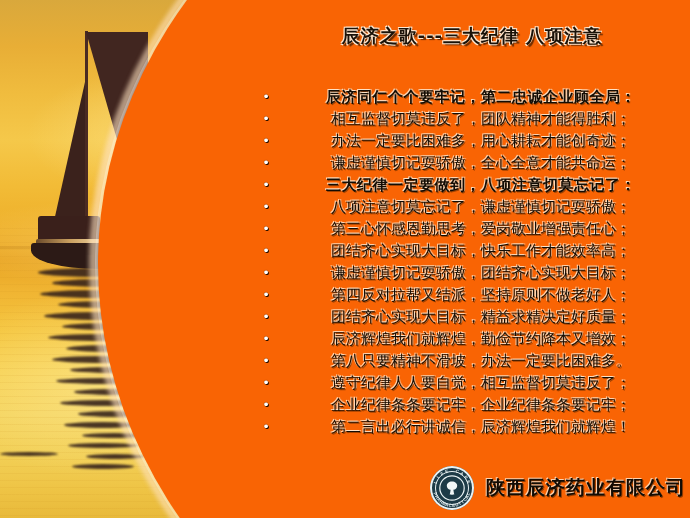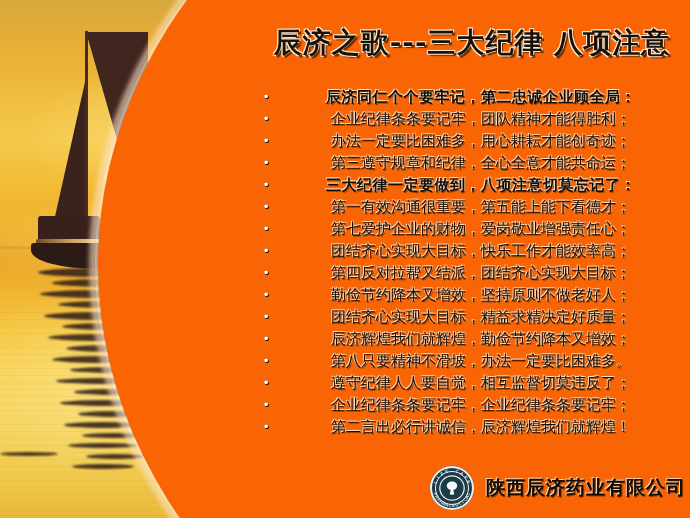--- a/index.html
+++ b/index.html
@@ -161,21 +161,21 @@
     filter:blur(2px);
   }
 
   
   #title {
     position:absolute;
     left:262px; top:24px;
     width:420px;
     text-align:center;
     font-family:"DejaVu Serif", serif;
-    font-size:28px;
+    font-size:18px;
     font-weight:700;
     letter-spacing:1px;
     color:#1a1208;
     text-shadow:
       -1px -1px 0 #ffe9d2,
        1px -1px 0 #ffe9d2,
       -1px  1px 0 #ffe9d2,
        2px  2px 1px rgba(60,25,0,.75);
     white-space:nowrap;
   }
@@ -313,53 +313,53 @@
 
   <div id="title">辰济之歌---三大纪律  八项注意</div>
 
   <div id="lines">
     <div class="line">
         <span class="bullet">•</span>
         <span class="ltxt bold">辰济同仁个个要牢记，第二忠诚企业顾全局：</span>
       </div>
     <div class="line">
         <span class="bullet">•</span>
-        <span class="ltxt">企业纪律条条要记牢，团队精神才能得胜利；</span>
+        <span class="ltxt">相互监督切莫违反了，团队精神才能得胜利；</span>
       </div>
     <div class="line">
         <span class="bullet">•</span>
         <span class="ltxt">办法一定要比困难多，用心耕耘才能创奇迹；</span>
       </div>
     <div class="line">
         <span class="bullet">•</span>
-        <span class="ltxt">第三遵守规章和纪律，全心全意才能共命运；</span>
+        <span class="ltxt">谦虚谨慎切记耍骄傲，全心全意才能共命运；</span>
       </div>
     <div class="line">
         <span class="bullet">•</span>
         <span class="ltxt bold">三大纪律一定要做到，八项注意切莫忘记了：</span>
       </div>
     <div class="line">
         <span class="bullet">•</span>
-        <span class="ltxt">第一有效沟通很重要，第五能上能下看德才；</span>
-      </div>
-    <div class="line">
-        <span class="bullet">•</span>
-        <span class="ltxt">第七爱护企业的财物，爱岗敬业增强责任心；</span>
+        <span class="ltxt">八项注意切莫忘记了，谦虚谨慎切记耍骄傲；</span>
+      </div>
+    <div class="line">
+        <span class="bullet">•</span>
+        <span class="ltxt">第三心怀感恩勤思考，爱岗敬业增强责任心；</span>
       </div>
     <div class="line">
         <span class="bullet">•</span>
         <span class="ltxt">团结齐心实现大目标，快乐工作才能效率高；</span>
       </div>
     <div class="line">
         <span class="bullet">•</span>
-        <span class="ltxt">第四反对拉帮又结派，团结齐心实现大目标；</span>
-      </div>
-    <div class="line">
-        <span class="bullet">•</span>
-        <span class="ltxt">勤俭节约降本又增效，坚持原则不做老好人；</span>
+        <span class="ltxt">谦虚谨慎切记耍骄傲，团结齐心实现大目标；</span>
+      </div>
+    <div class="line">
+        <span class="bullet">•</span>
+        <span class="ltxt">第四反对拉帮又结派，坚持原则不做老好人；</span>
       </div>
     <div class="line">
         <span class="bullet">•</span>
         <span class="ltxt">团结齐心实现大目标，精益求精决定好质量；</span>
       </div>
     <div class="line">
         <span class="bullet">•</span>
         <span class="ltxt">辰济辉煌我们就辉煌，勤俭节约降本又增效；</span>
       </div>
     <div class="line">

